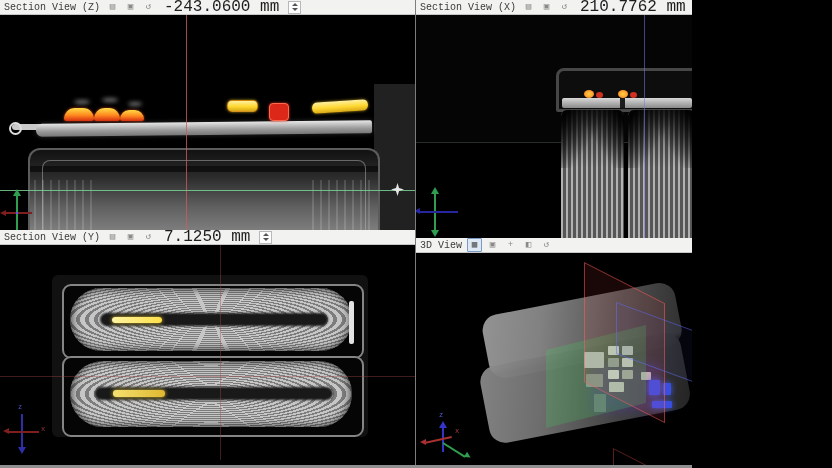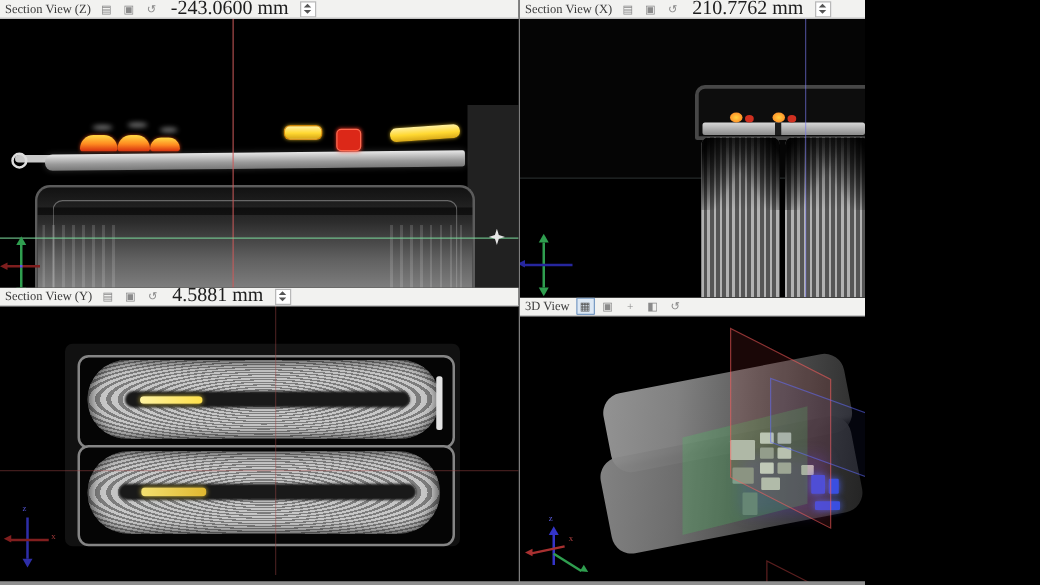--- a/index.html
+++ b/index.html
@@ -1,17 +1,17 @@
 <!DOCTYPE html>
 <html><head>
 <meta charset="utf-8">
 <style>
   html,body{margin:0;padding:0;background:#000;}
   .app{position:relative;width:692px;height:468px;background:#000;overflow:hidden;
-       font-family:Liberation Serif, serif;-webkit-font-smoothing:antialiased;}
+       font-family:Liberation Mono, monospace;-webkit-font-smoothing:antialiased;}
   .panel{position:absolute;overflow:hidden;background:#000;}
   #p-z{left:0;top:0;width:415px;height:238px;}
   #p-x{left:416px;top:0;width:416px;height:238px;}
   #p-y{left:0;top:230px;width:415px;height:230px;}
   #p-3d{left:416px;top:238px;width:416px;height:230px;}
 
   .hdr{position:absolute;left:0;top:0;right:0;height:14px;background:#f2f2f0;
        border-bottom:1px solid #c6c6c6;display:flex;align-items:center;gap:3px;
        padding:0 4px;font-size:10px;color:#3a3a3a;z-index:40;}
   .hdr .ttl{white-space:nowrap;margin-right:2px;}
@@ -185,21 +185,21 @@
       </div>
     </div>
   </div>
 
   <div class="panel" id="p-y">
     <div class="hdr">
       <span class="ttl">Section View (Y)</span>
       <span class="hicon">▤</span>
       <span class="hicon">▣</span>
       <span class="hicon">↺</span>
-      <span class="hval">4.5881 mm</span>
+      <span class="hval">7.1250 mm</span>
       <span class="spin">
         <div>
             <span class="triU"></span>
           </div>
         <div>
             <span class="triD"></span>
           </div>
       </span>
     </div>
     <div class="vp">

